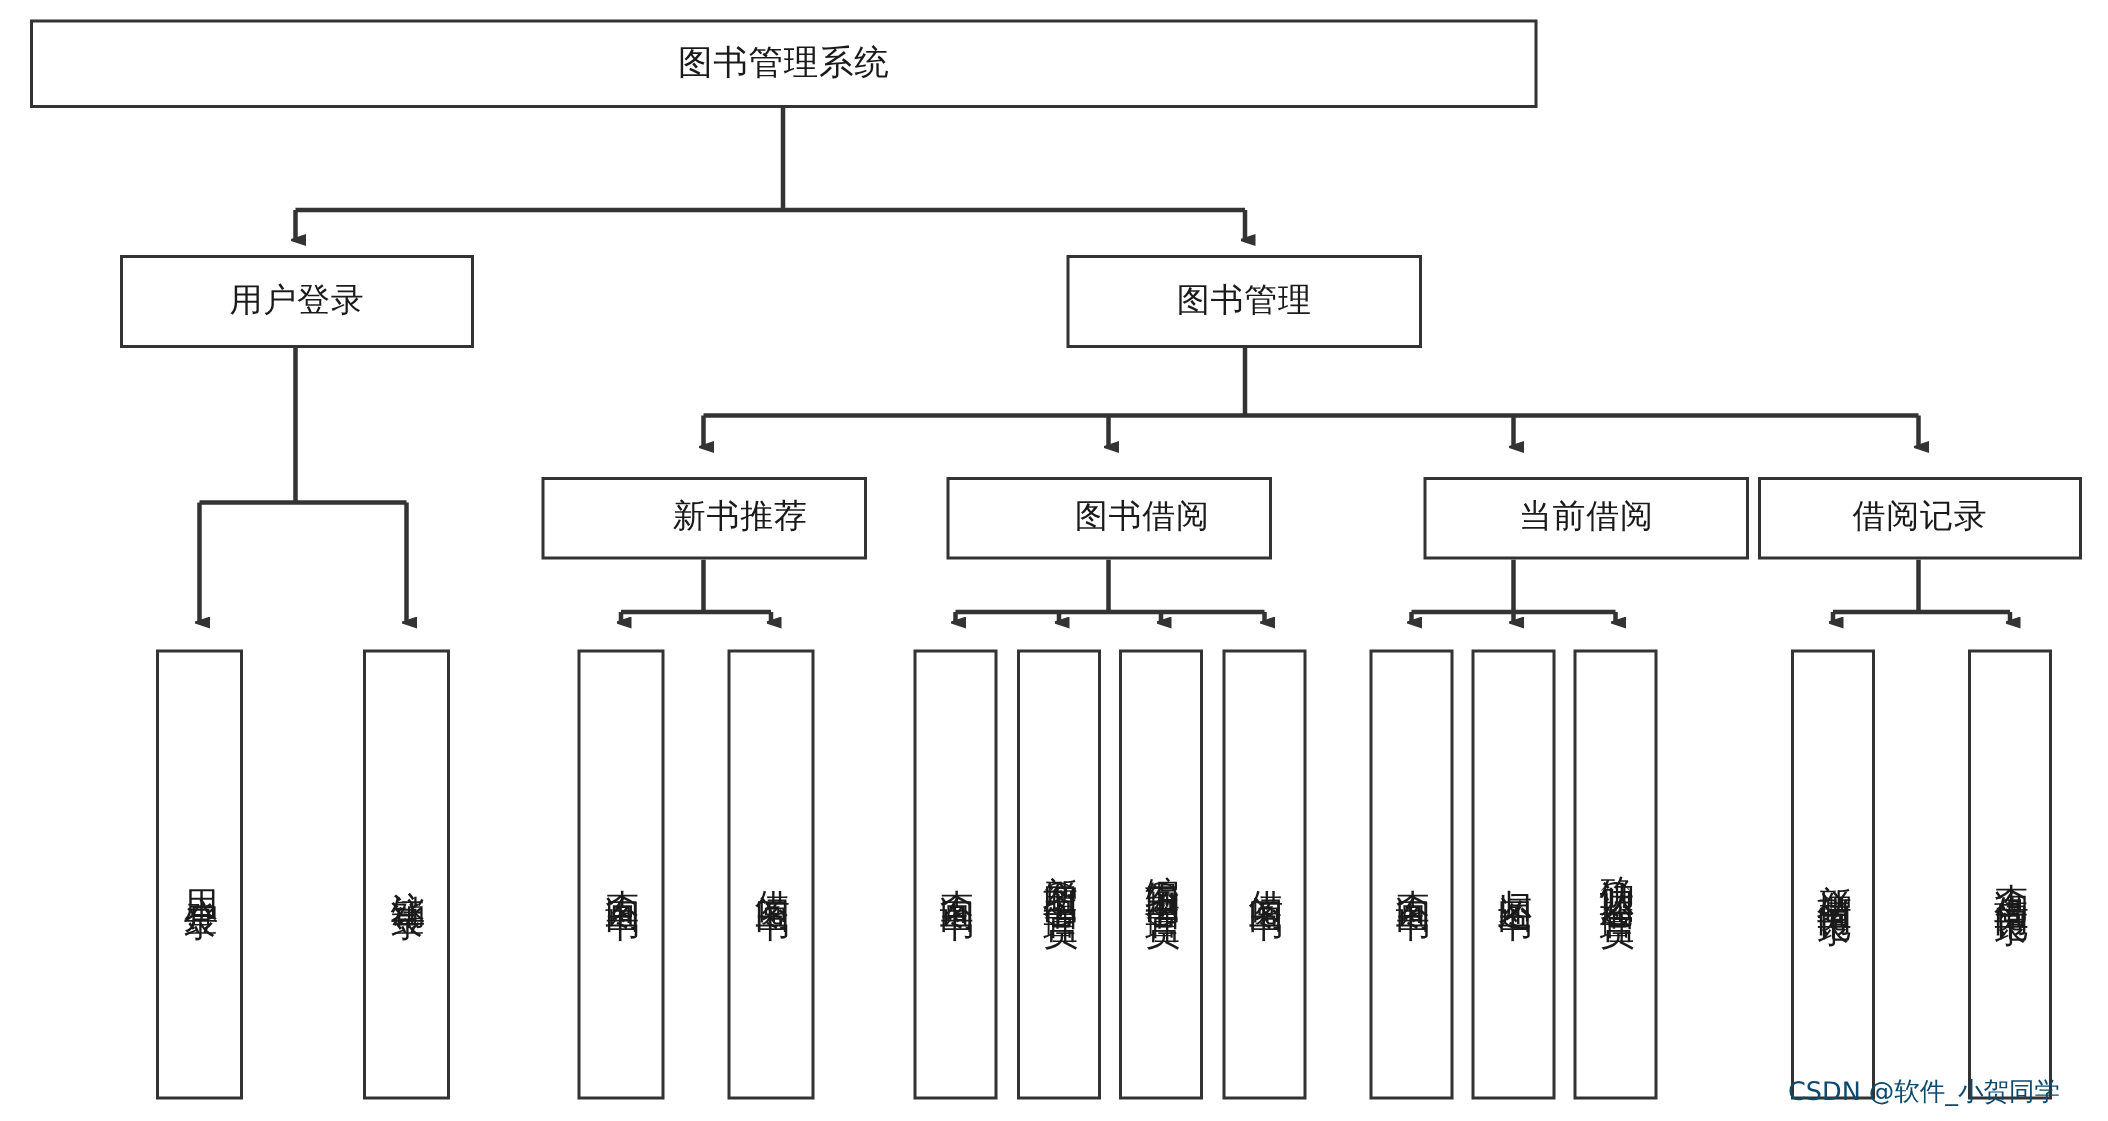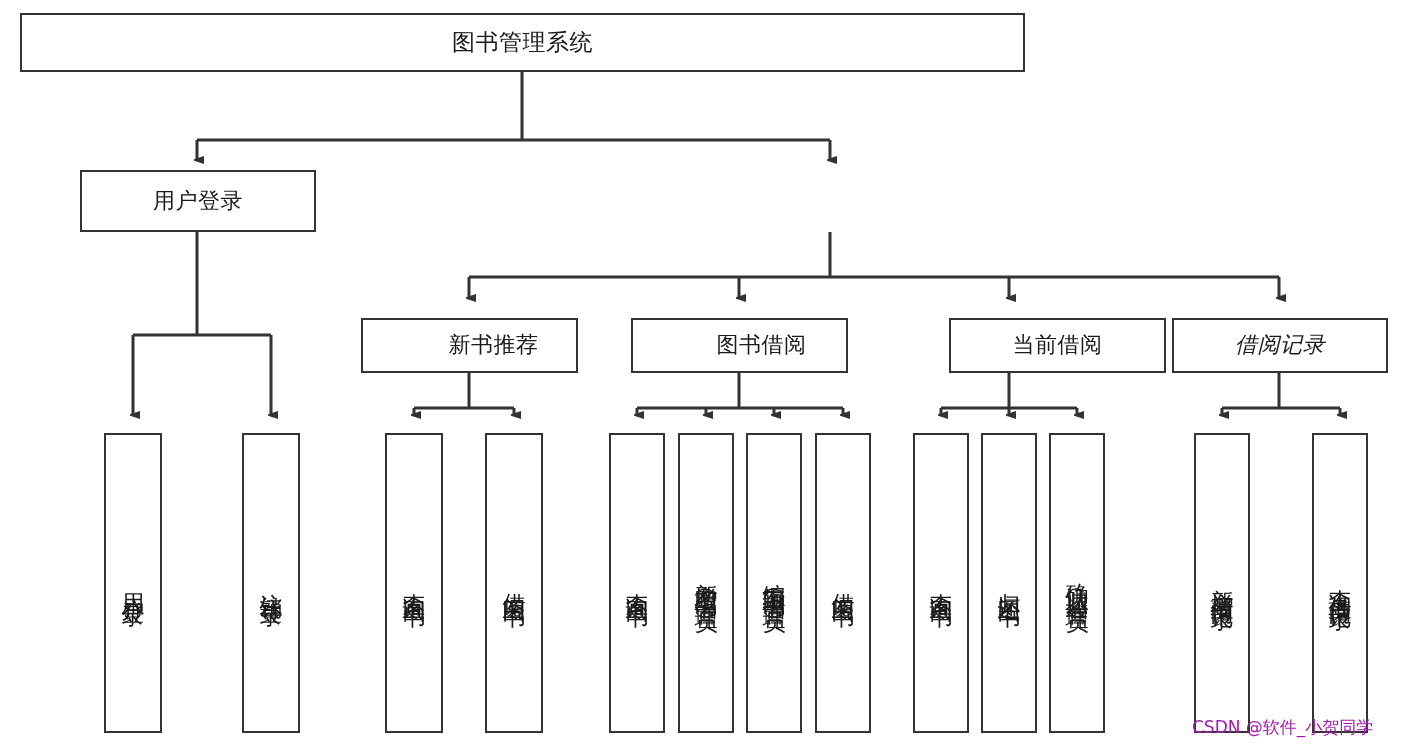--- a/index.html
+++ b/index.html
@@ -61,21 +61,21 @@
     font-size: 23px;
     line-height: 1.18;
     letter-spacing: 4px;
     max-height: 270px;
   }
   .watermark {
     position: absolute;
     left: 1192px;
     top: 716px;
     font-size: 17px;
-    color: #a21caf;
+    color: #0c4a6e;
     white-space: nowrap;
     font-family: "DejaVu Sans", "Liberation Sans", sans-serif;
   }
 </style>
 </head>
 <body>
 
 <div id="diagram-root">
 
   <svg class="connectors" viewBox="0 0 1405 747" xmlns="http://www.w3.org/2000/svg">
@@ -128,31 +128,34 @@
     </g>
   </svg>
 
   <div class="node horiz root" style="left:20px; top:13px; width:1005px; height:59px;">
     <span class="label">图书管理系统</span>
   </div>
 
   <div class="node horiz" style="left:80px; top:170px; width:236px; height:62px;">
     <span class="label">用户登录</span>
   </div>
+  <div class="node horiz" style="left:711px; top:170px; width:237px; height:62px;">
+    <span class="label">图书管理</span>
+  </div>
 
   <div class="node horiz" style="left:361px; top:318px; width:217px; height:55px;padding-left:48px;">
     <span class="label">新书推荐</span>
   </div>
   <div class="node horiz" style="left:631px; top:318px; width:217px; height:55px;padding-left:44px;">
     <span class="label">图书借阅</span>
   </div>
   <div class="node horiz" style="left:901px; top:318px; width:217px; height:55px;margin-left:48px;">
     <span class="label">当前借阅</span>
   </div>
-  <div class="node horiz" style="left:1172px; top:318px; width:216px; height:55px;font-style:italic;">
+  <div class="node horiz" style="left:1172px; top:318px; width:216px; height:55px;">
     <span class="label">借阅记录</span>
   </div>
 
   <div class="node vert" style="left:104px; top:433px; width:58px; height:300px;">
     <span class="label">用户登录</span>
   </div>
   <div class="node vert" style="left:242px; top:433px; width:58px; height:300px;">
     <span class="label">注销登录</span>
   </div>
 

